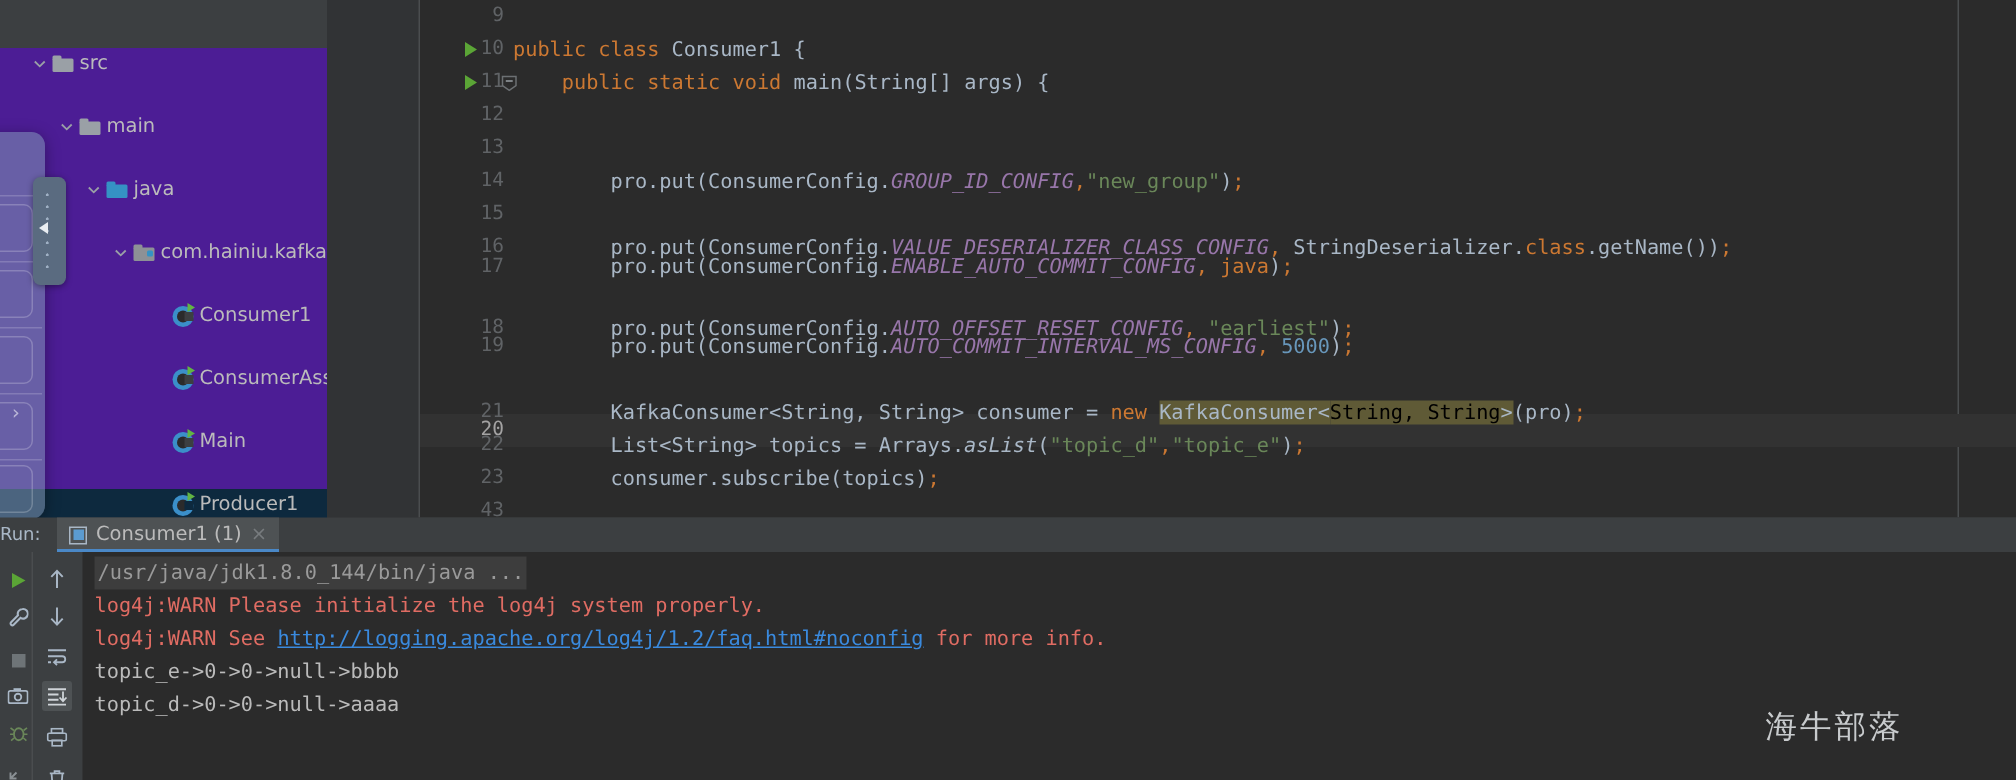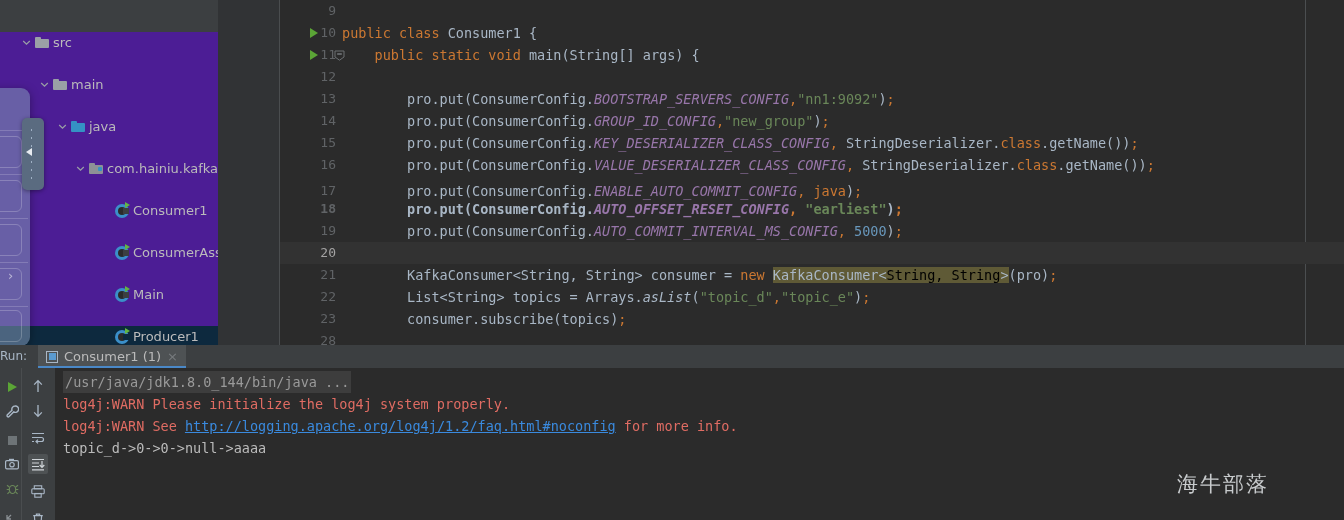--- a/index.html
+++ b/index.html
@@ -82,21 +82,21 @@
   .gutter .fold{position:absolute;left:58px;top:0;width:4px;height:345px;background:#313335;}
   .vsep{position:absolute;left:61px;top:0;width:1px;height:345px;background:#4a4d4f;}
   .code{position:absolute;left:62px;top:0;right:0;height:345px;overflow:hidden;}
   .guide{position:absolute;left:1025px;top:0;width:1px;height:345px;background:#4b4e50;}
 
   .ln{
     position:absolute;left:0;right:0;height:22px;line-height:22px;
   }
   .ln .num{position:absolute;right:calc(100% - 56px);text-align:right;width:48px;
     color:#606366;font-size:13px;font-family:"DejaVu Sans Mono",monospace;}
-  .ln.cur{background:#323232;}
+  .ln.cur{background:#323232;margin-top:34px;}
   .ln.cur .num{color:#a4a3a3;}
   .ln .txt{position:absolute;left:62px;white-space:pre;}
   .runarrow{position:absolute;left:30px;top:6px;width:0;height:0;
     border-left:8px solid #5ba536;border-top:5px solid transparent;border-bottom:5px solid transparent;}
   .foldmark{position:absolute;left:54px;top:6px;width:11px;height:11px;}
   .foldmark svg{display:block;}
 
   
   .kw{color:#cc7832;}
   .pln{color:#a9b7c6;}
@@ -338,39 +338,37 @@
                 <path d="M3.2 4h4.6" stroke="#9aa0a6" stroke-width="1"></path>
               </svg>
             </span>
             <span class="txt"><span class="pln">    </span><span class="kw">public </span><span class="kw">static </span><span class="kw">void </span><span class="mth">main</span><span class="punc">(String[] args) {</span></span>
           </div>
           <div class="ln" style="top: 66px;">
             <span class="num">12</span>
           </div>
           <div class="ln" style="top: 88px;">
             <span class="num">13</span>
-            <span class="txt"><span class="pln">        pro.put(ConsumerConfig.</span><span class="fld">BOOTSTRAP_SERVERS_CONFIG</span><span class="semi">,</span><span class="str">"nn1:9092"</span><span class="pln">)</span><span class="semi">;</span></span>
           </div>
           <div class="ln" style="top: 110px;">
             <span class="num">14</span>
             <span class="txt"><span class="pln">        pro.put(ConsumerConfig.</span><span class="fld">GROUP_ID_CONFIG</span><span class="semi">,</span><span class="str">"new_group"</span><span class="pln">)</span><span class="semi">;</span></span>
           </div>
           <div class="ln" style="top: 132px;">
             <span class="num">15</span>
-            <span class="txt"><span class="pln">        pro.put(ConsumerConfig.</span><span class="fld">KEY_DESERIALIZER_CLASS_CONFIG</span><span class="semi">,</span><span class="pln"> StringDeserializer.</span><span class="kw">class</span><span class="pln">.getName())</span><span class="semi">;</span></span>
           </div>
           <div class="ln" style="top: 154px;">
             <span class="num">16</span>
             <span class="txt"><span class="pln">        pro.put(ConsumerConfig.</span><span class="fld">VALUE_DESERIALIZER_CLASS_CONFIG</span><span class="semi">,</span><span class="pln"> StringDeserializer.</span><span class="kw">class</span><span class="pln">.getName())</span><span class="semi">;</span></span>
           </div>
-          <div class="ln" style="top: 180px;">
+          <div class="ln" style="top: 167px;">
             <span class="num">17</span>
             <span class="txt"><span class="pln">        pro.put(ConsumerConfig.</span><span class="fld">ENABLE_AUTO_COMMIT_CONFIG</span><span class="semi">,</span><span class="pln"> </span><span class="kw">java</span><span class="pln">)</span><span class="semi">;</span></span>
           </div>
-          <div class="ln" style="top: 198px; font-weight: bold;">
+          <div class="ln" style="top: 208px;">
             <span class="num">18</span>
             <span class="txt"><span class="pln">        pro.put(ConsumerConfig.</span><span class="fld">AUTO_OFFSET_RESET_CONFIG</span><span class="semi">,</span><span class="pln"> </span><span class="str">"earliest"</span><span class="pln">)</span><span class="semi">;</span></span>
           </div>
           <div class="ln" style="top: 220px;">
             <span class="num">19</span>
             <span class="txt"><span class="pln">        pro.put(ConsumerConfig.</span><span class="fld">AUTO_COMMIT_INTERVAL_MS_CONFIG</span><span class="semi">,</span><span class="pln"> </span><span class="num2">5000</span><span class="pln">)</span><span class="semi">;</span></span>
           </div>
           <div class="ln cur" style="top: 242px;">
             <span class="num">20</span>
             <span class="txt"></span>
@@ -381,21 +379,21 @@
           </div>
           <div class="ln" style="top: 286px;">
             <span class="num">22</span>
             <span class="txt"><span class="pln">        List&lt;String&gt; topics = Arrays.</span><span class="mthi">asList</span><span class="pln">(</span><span class="str">"topic_d"</span><span class="semi">,</span><span class="str">"topic_e"</span><span class="pln">)</span><span class="semi">;</span></span>
           </div>
           <div class="ln" style="top: 308px;">
             <span class="num">23</span>
             <span class="txt"><span class="pln">        consumer.subscribe(topics)</span><span class="semi">;</span></span>
           </div>
           <div class="ln" style="top: 330px;">
-            <span class="num">28</span>
+            <span class="num">43</span>
             <span class="txt"></span>
           </div>
         </div>
     </div>
   </div>
 
   <div class="runpanel">
 
     <div class="tabbar">
       <div class="runlabel">Run:</div>
@@ -477,19 +475,20 @@
             <path d="M1.2 2.6h9.6M4.4 2.4V1.1h3.2v1.3M2.4 2.9l.7 9h5.8l.7-9" stroke="#a9b7c6" stroke-width="1.2" fill="none"></path>
           </svg>
       </div>
     </div>
 
     <div class="console">
       <div id="console-lines">
           <div class="cline"><span class="c-cmd">/usr/java/jdk1.8.0_144/bin/java ...</span></div>
           <div class="cline"><span class="c-warn">log4j:WARN Please initialize the log4j system properly.</span></div>
           <div class="cline"><span class="c-warn">log4j:WARN See </span><span class="c-link">http://logging.apache.org/log4j/1.2/faq.html#noconfig</span><span class="c-warn"> for more info.</span></div>
+          <div class="cline"><span class="c-out">topic_e-&gt;0-&gt;0-&gt;null-&gt;bbbb</span></div>
           <div class="cline"><span class="c-out">topic_d-&gt;0-&gt;0-&gt;null-&gt;aaaa</span></div>
         </div>
       <div class="watermark">海牛部落</div>
     </div>
   </div>
 
 </div>
 
 </body></html>

